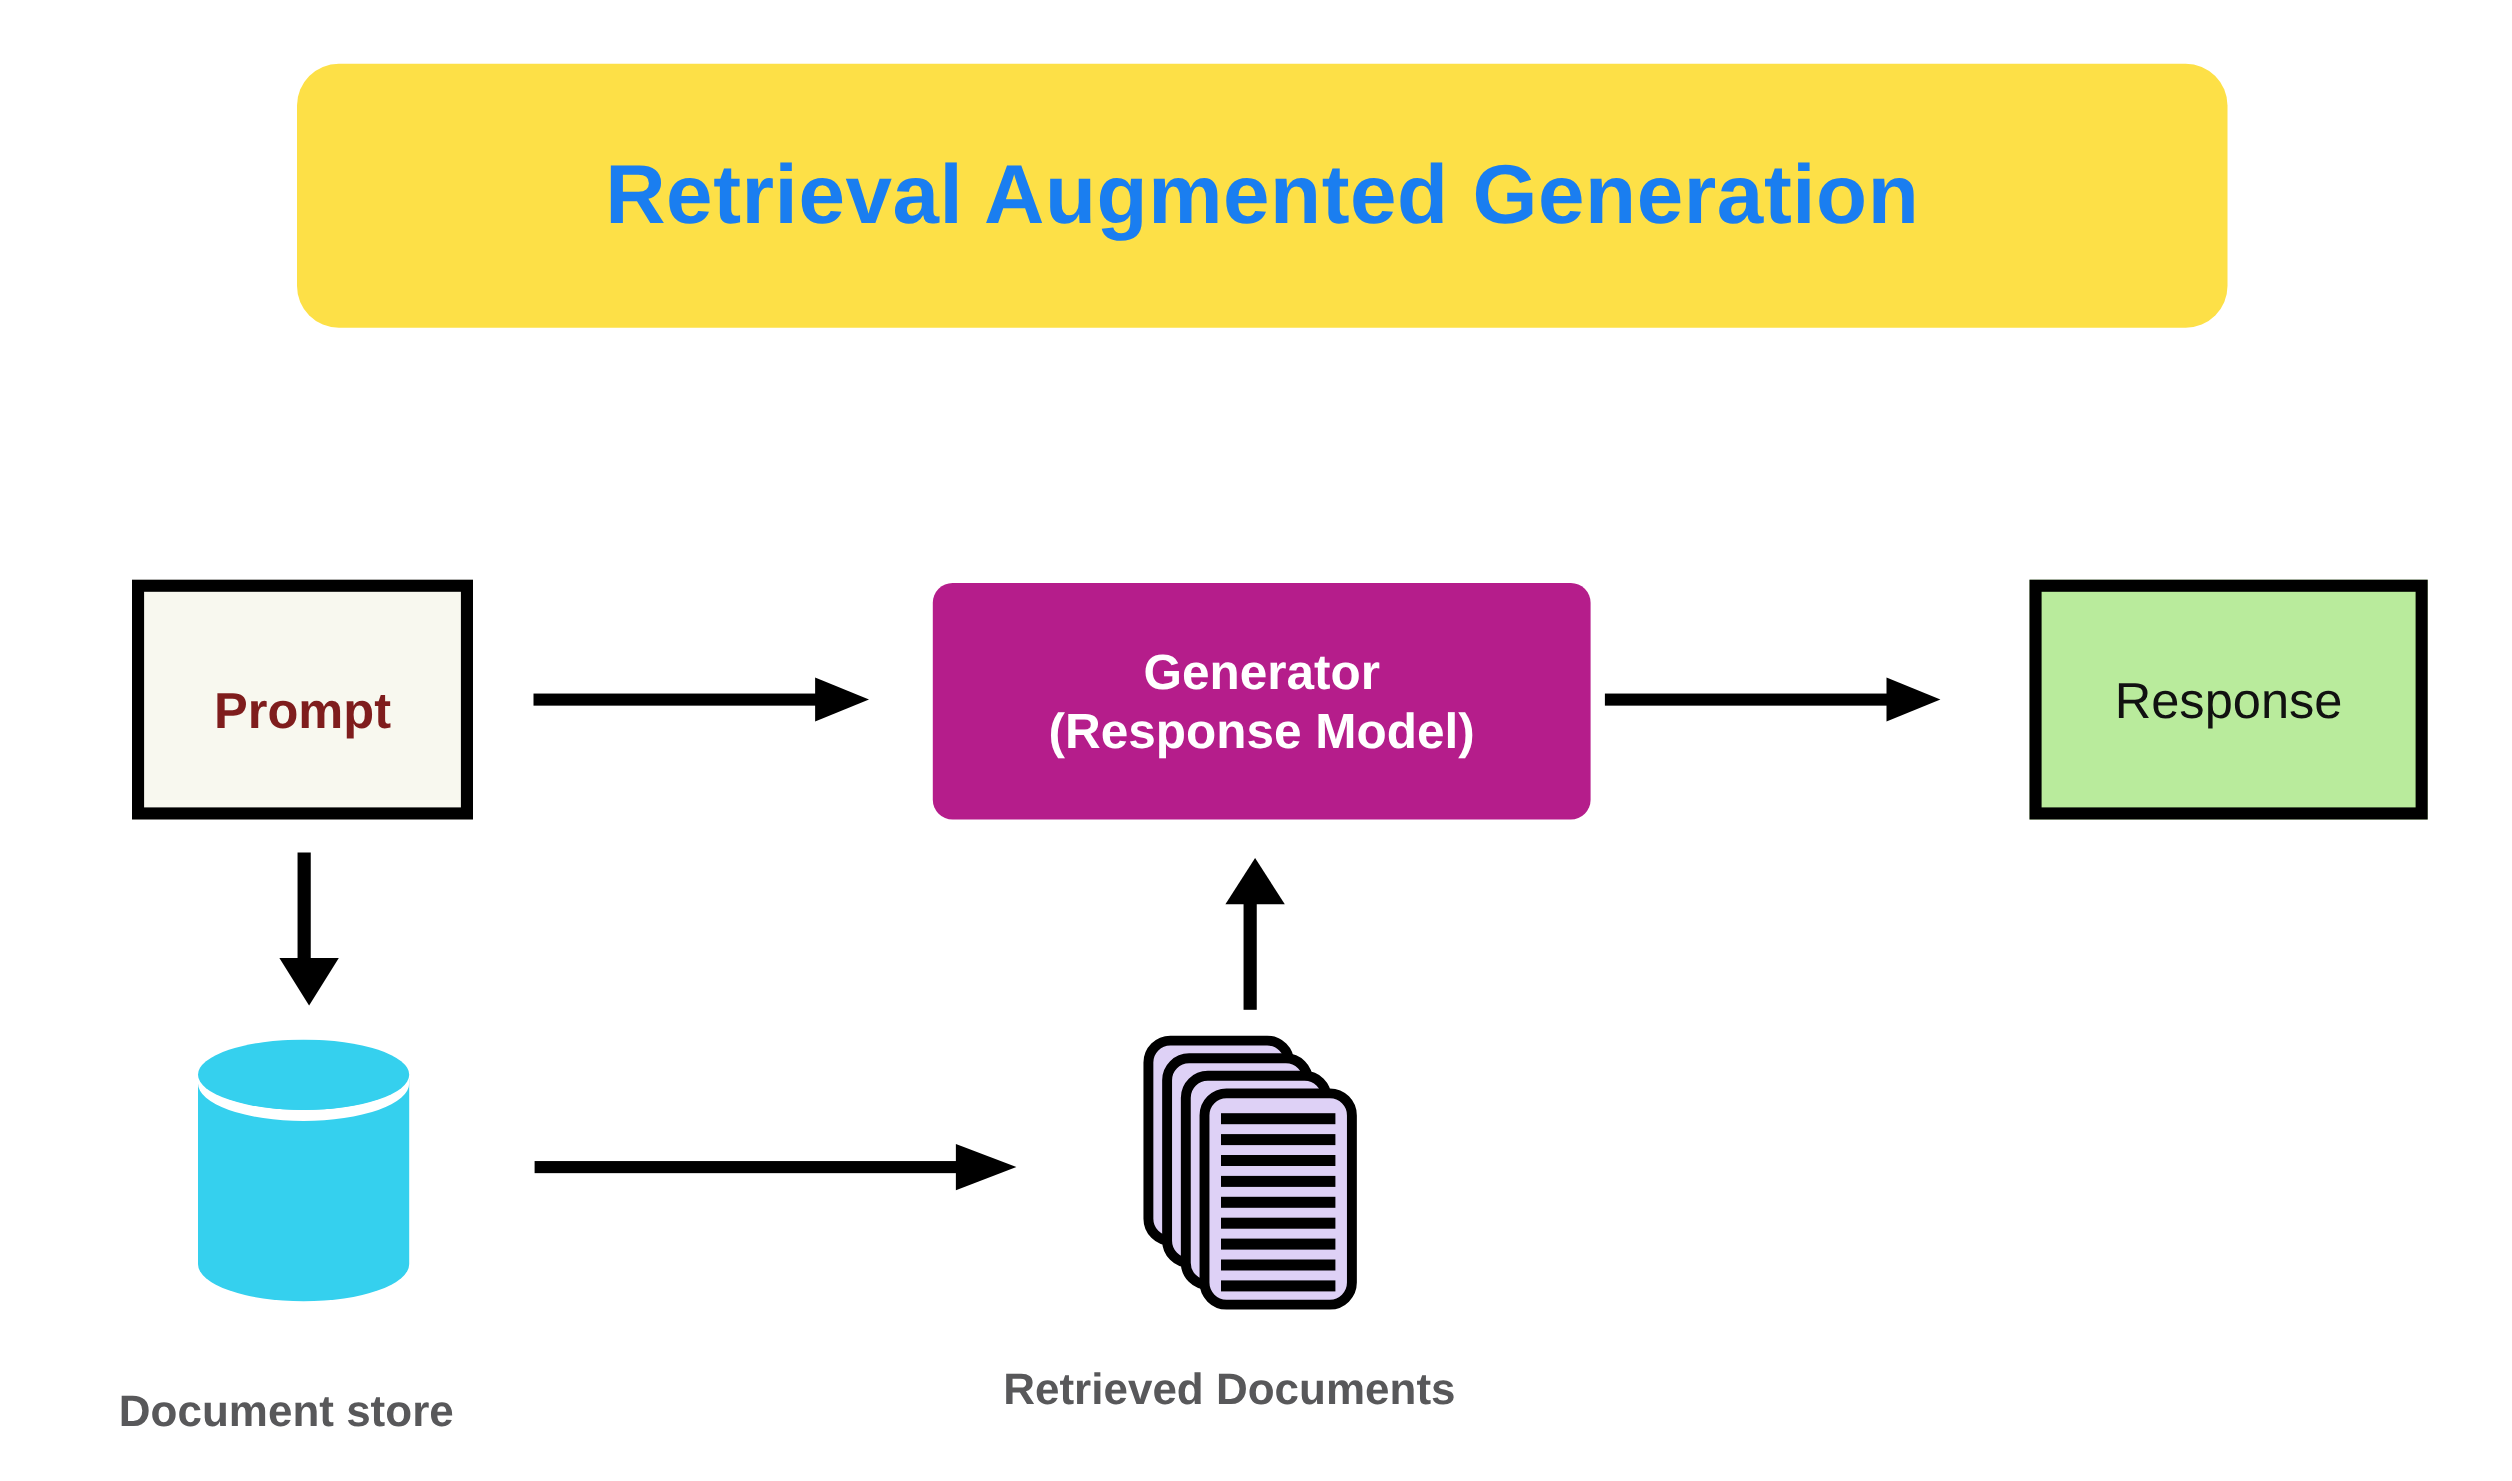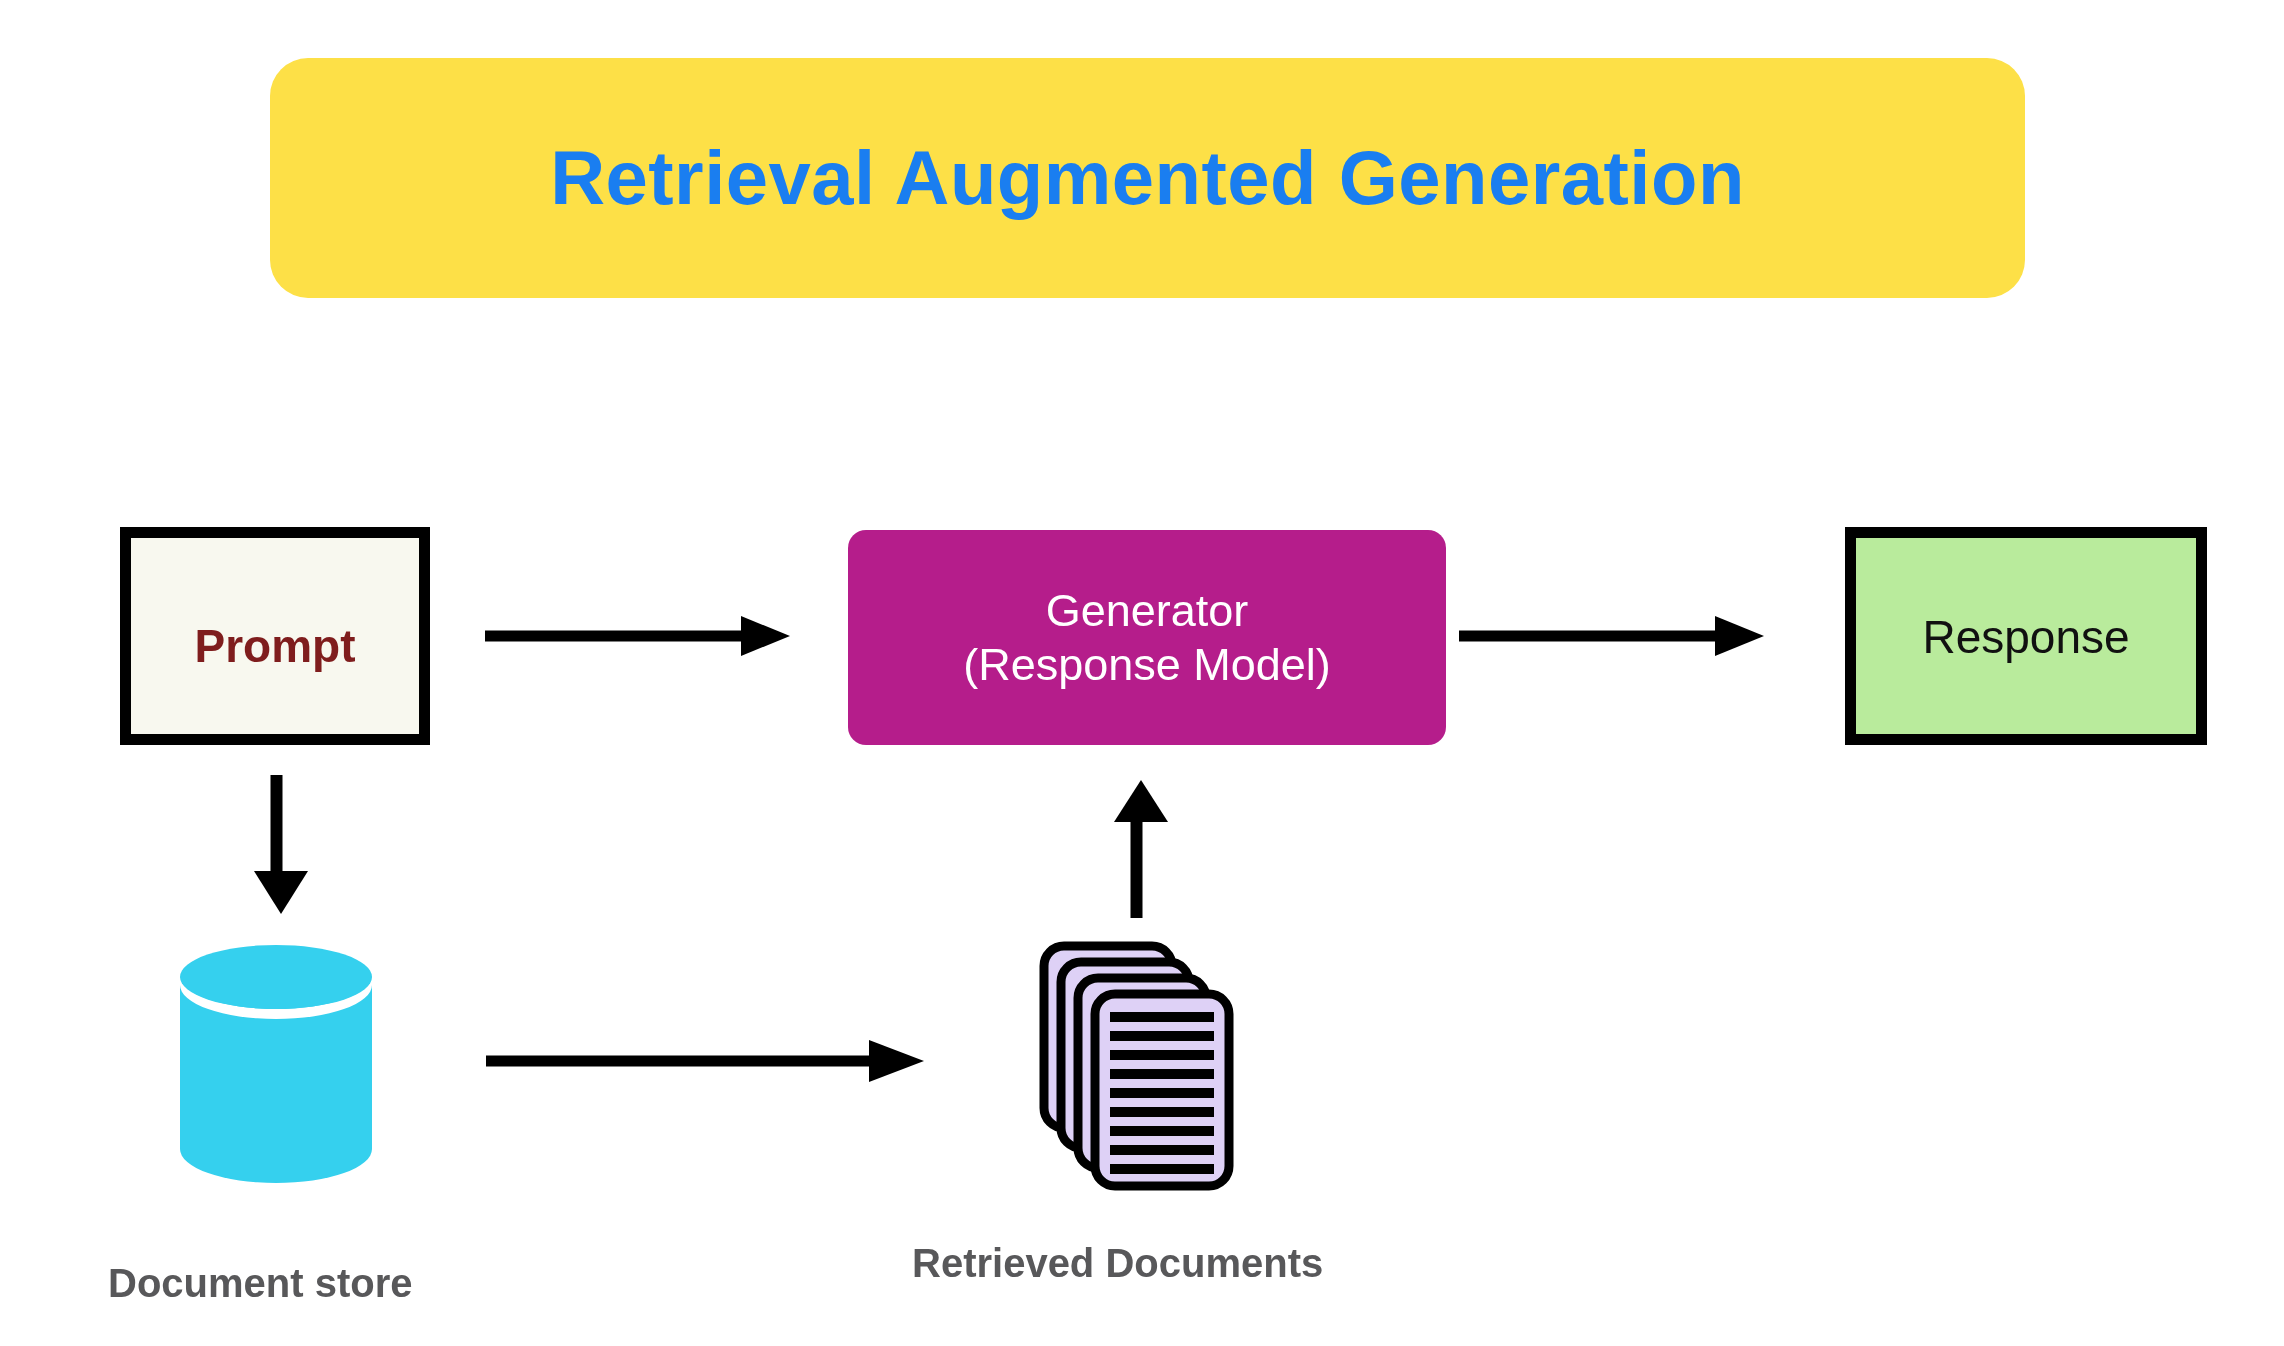--- a/index.html
+++ b/index.html
@@ -69,21 +69,21 @@
   #generator-box {
     left: 848px;
     top: 530px;
     width: 598px;
     height: 215px;
     background: #b51d8b;
     border-radius: 18px;
   }
   #generator-label {
     font-size: 45px;
-    font-weight: normal;
+    font-weight: bold;
     color: #ffffff;
     line-height: 1.18;
     text-align: center;
   }
 
   #response-box {
     left: 1845px;
     top: 527px;
     width: 362px;
     height: 218px;

